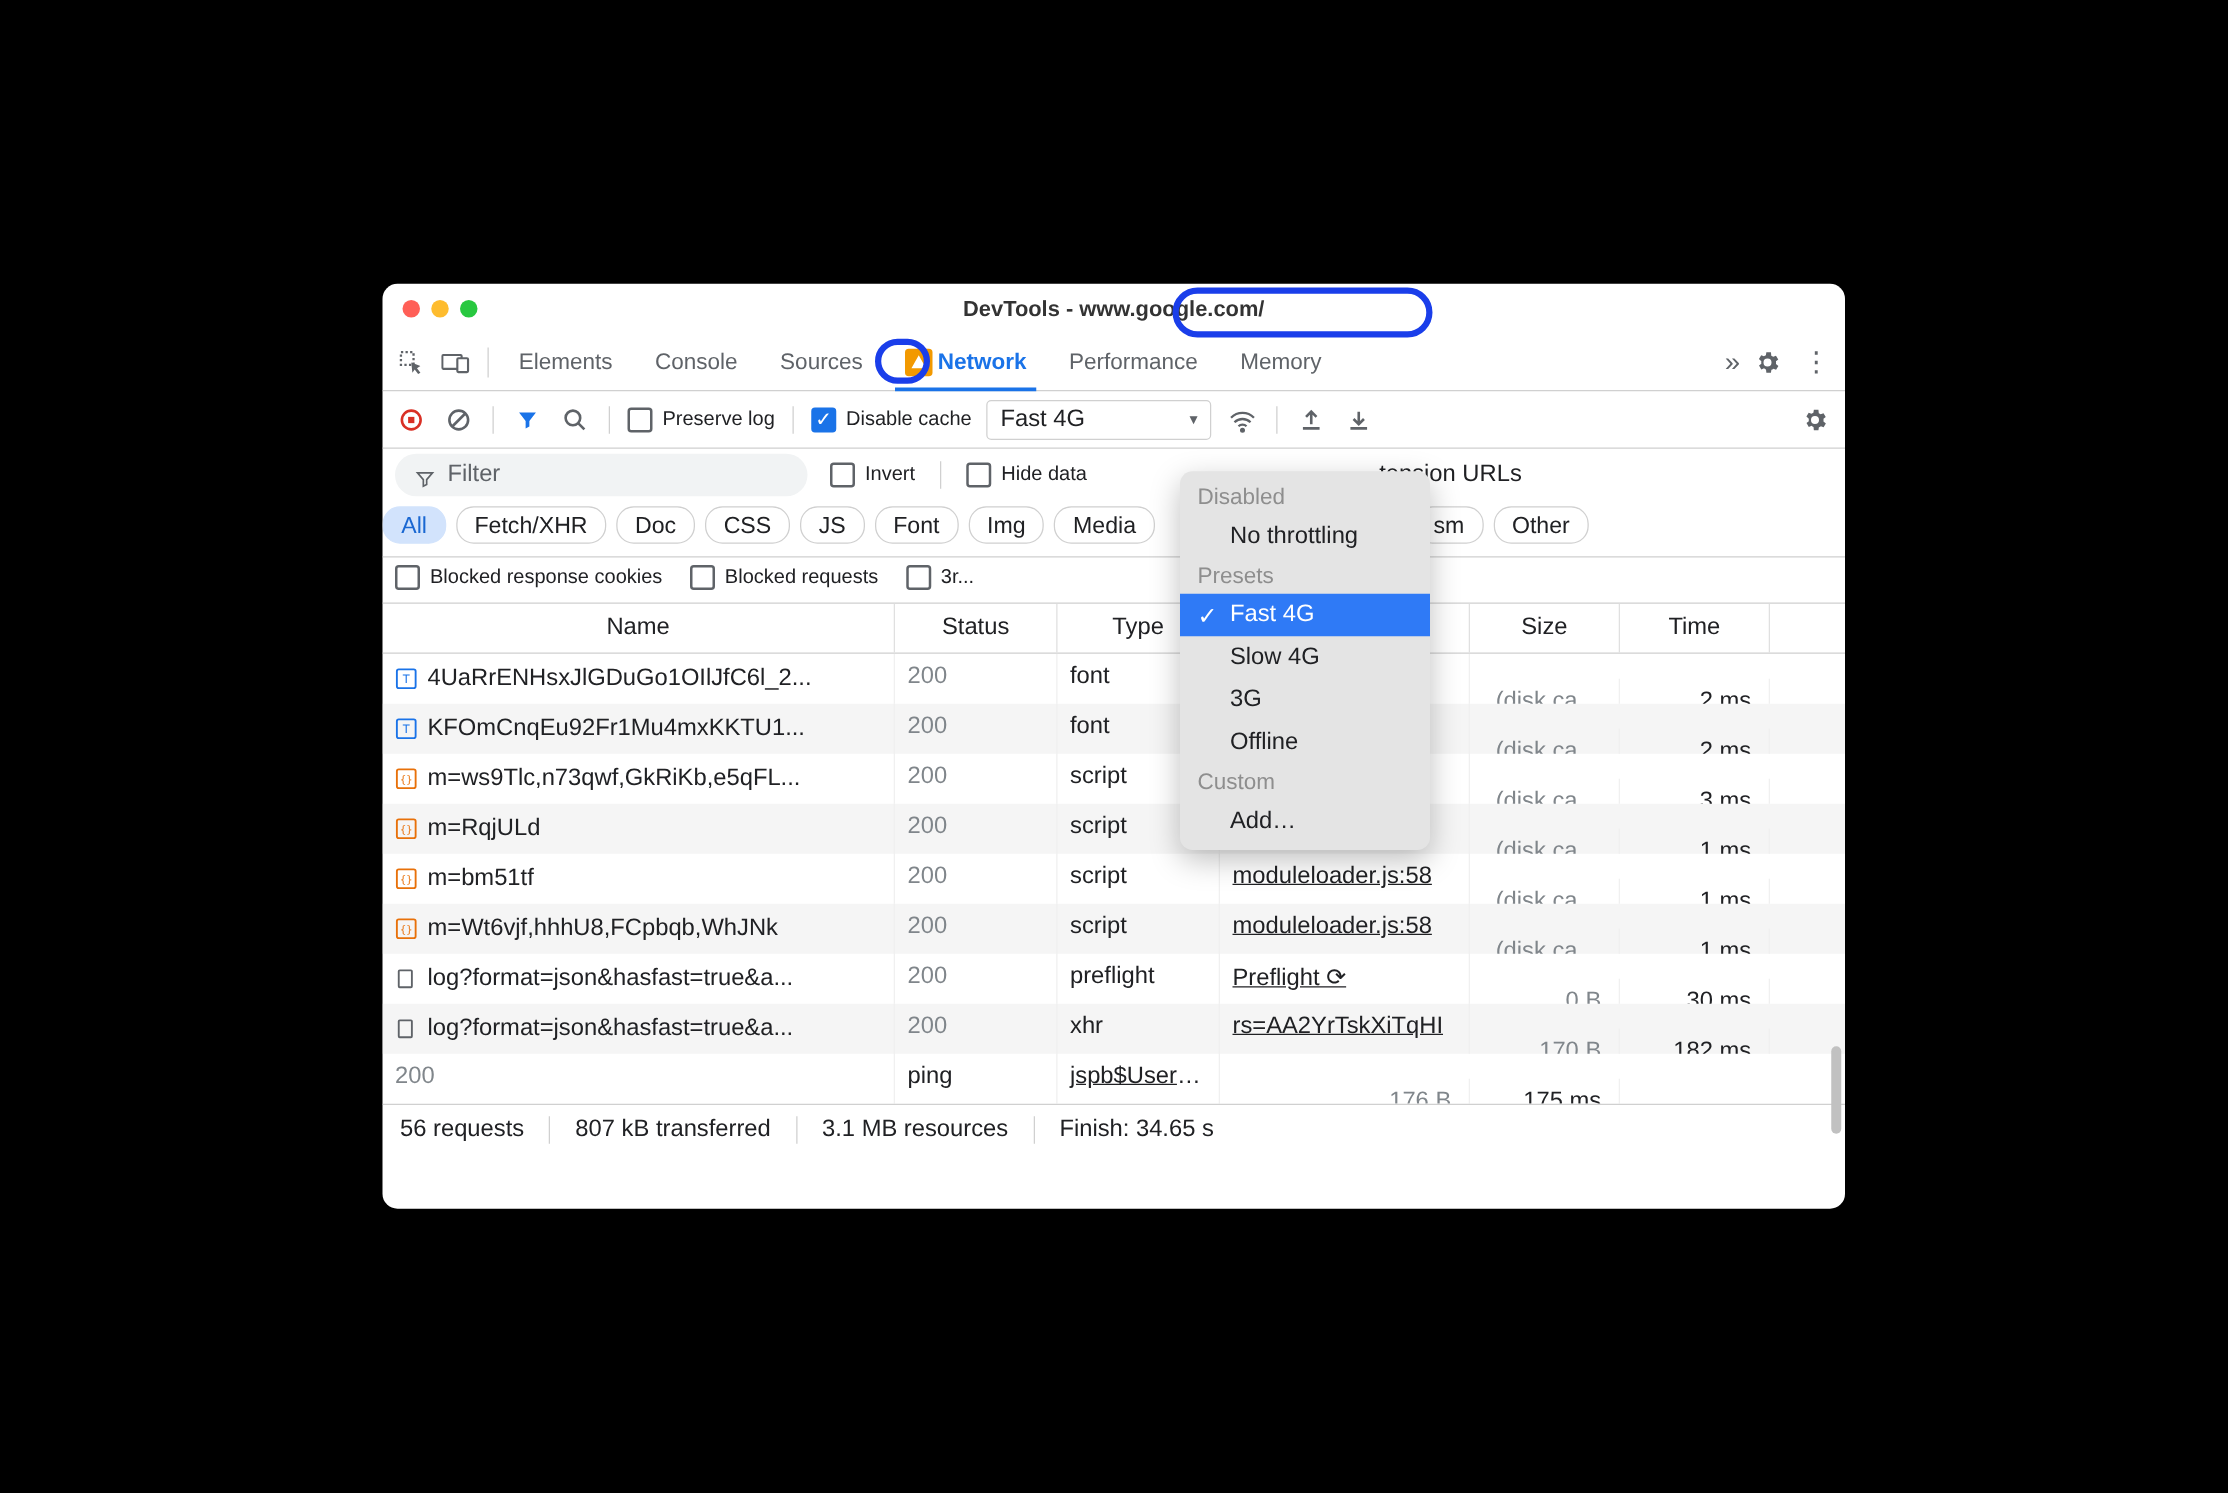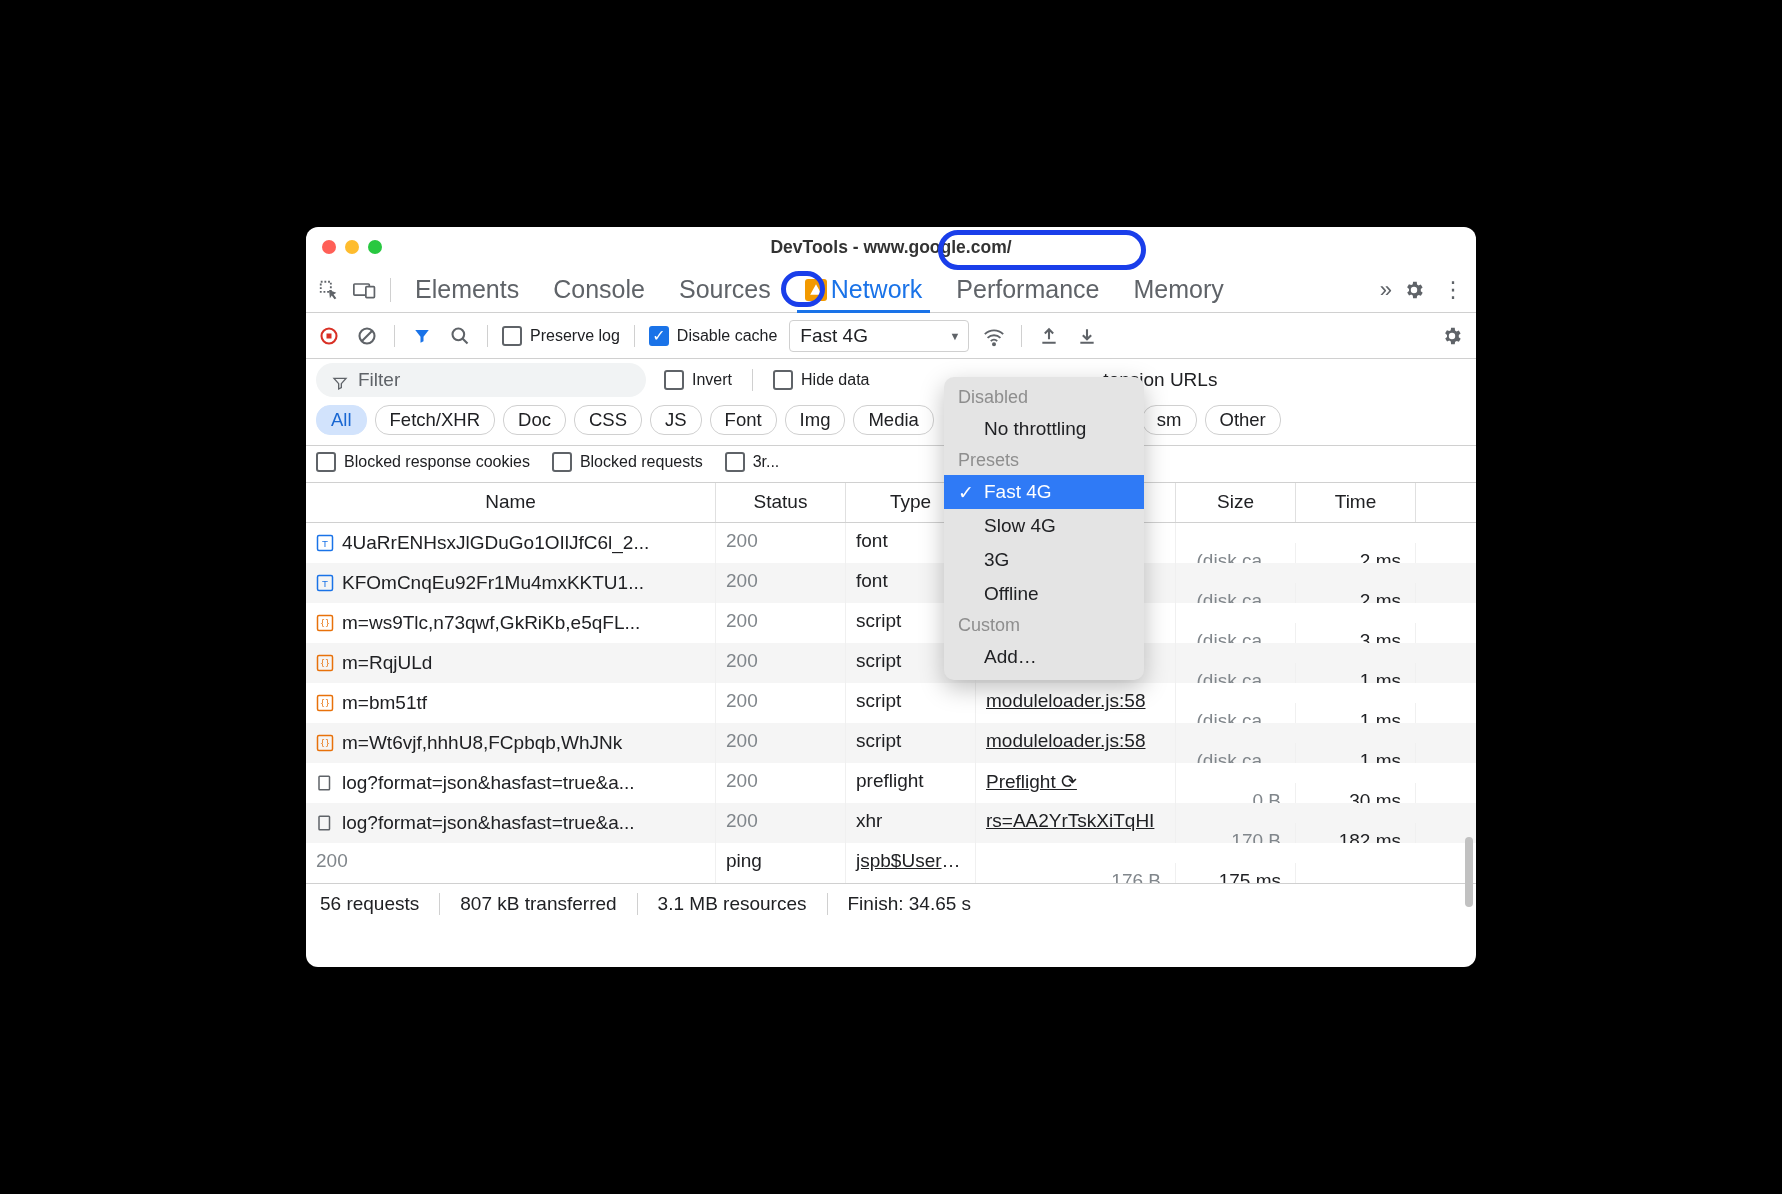--- a/index.html
+++ b/index.html
@@ -60,27 +60,28 @@
     display:flex;align-items:center;justify-content:center;
     color:#5f6368;
     cursor:pointer;
   }
   .tab-sep { width:1px; height:24px; background:#d0d0d0; margin:0 6px;}
   .tab {
     padding: 0 16px;
     height: 100%;
     display: flex;
     align-items: center;
-    font-size: 25px;
+    font-size: 18px;
     color: #5f6368;
     cursor: pointer;
     position: relative;
   }
   .tab.active {
     color: #1a73e8;
+    font-weight: bold;
   }
   .tab.active::after {
     content:"";
     position:absolute;
     left:8px; right:8px; bottom:-1px;
     height:3px;
     background:#1a73e8;
   }
   .warn-badge {
     width:22px;height:22px;
@@ -135,21 +136,21 @@
 
   .filter-row1 {
     display:flex; align-items:center; height:42px; padding:0 10px; gap:18px; font-size:19px;
   }
   .filter-input {
     display:flex;align-items:flex-end;gap:10px;
     background:#f1f3f4; border-radius:20px;
     padding:6px 16px; width:330px; color:#5f6368;
   }
   .filter-row2 {
-    display:flex; align-items:center; padding:4px 10px 10px; gap:8px;
+    display:flex; align-items:center; padding:4px 0 10px; gap:8px;
     border-bottom:1px solid #d0d0d0;
     flex-wrap:wrap;
   }
   .pill {
     border:1px solid #d0d0d0; border-radius:14px;
     padding:3px 14px; font-size:18.5px; cursor:pointer;
   }
   .pill.active { background:#d2e3fc; border-color:#d2e3fc; color:#1967d2;}
   .filter-row3 {
     display:flex; align-items:center; padding:6px 10px 10px; gap:22px;

